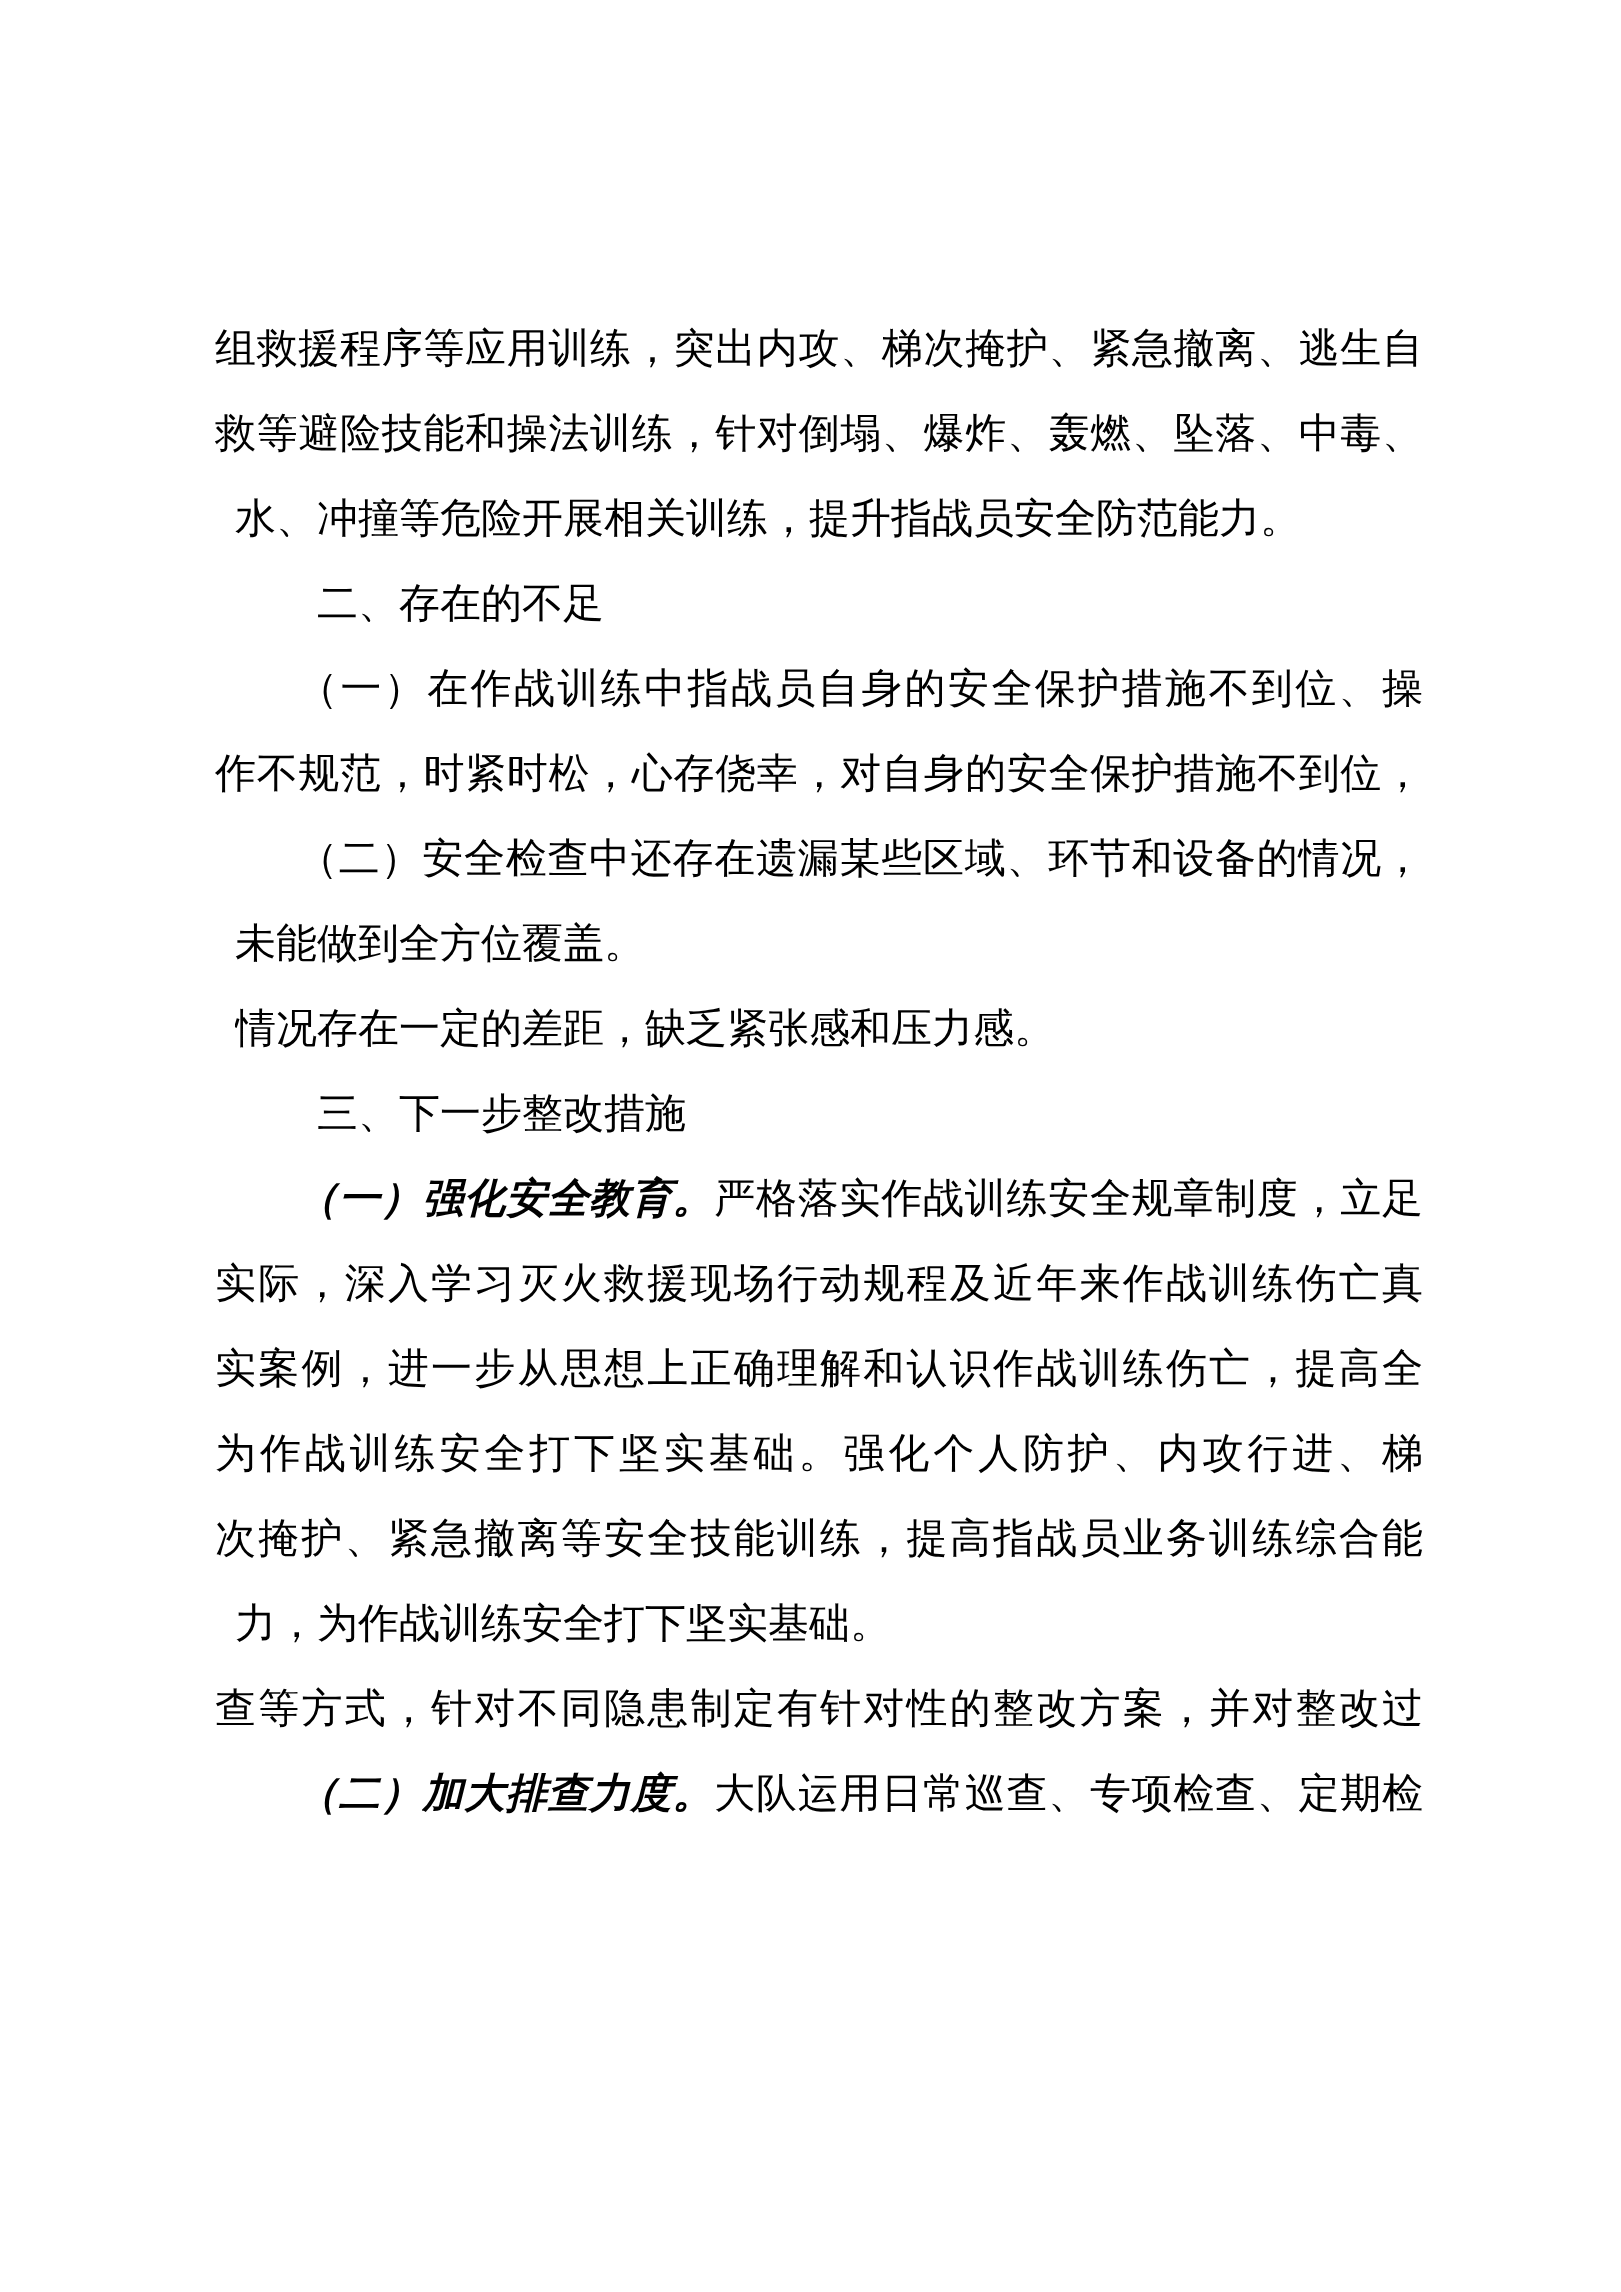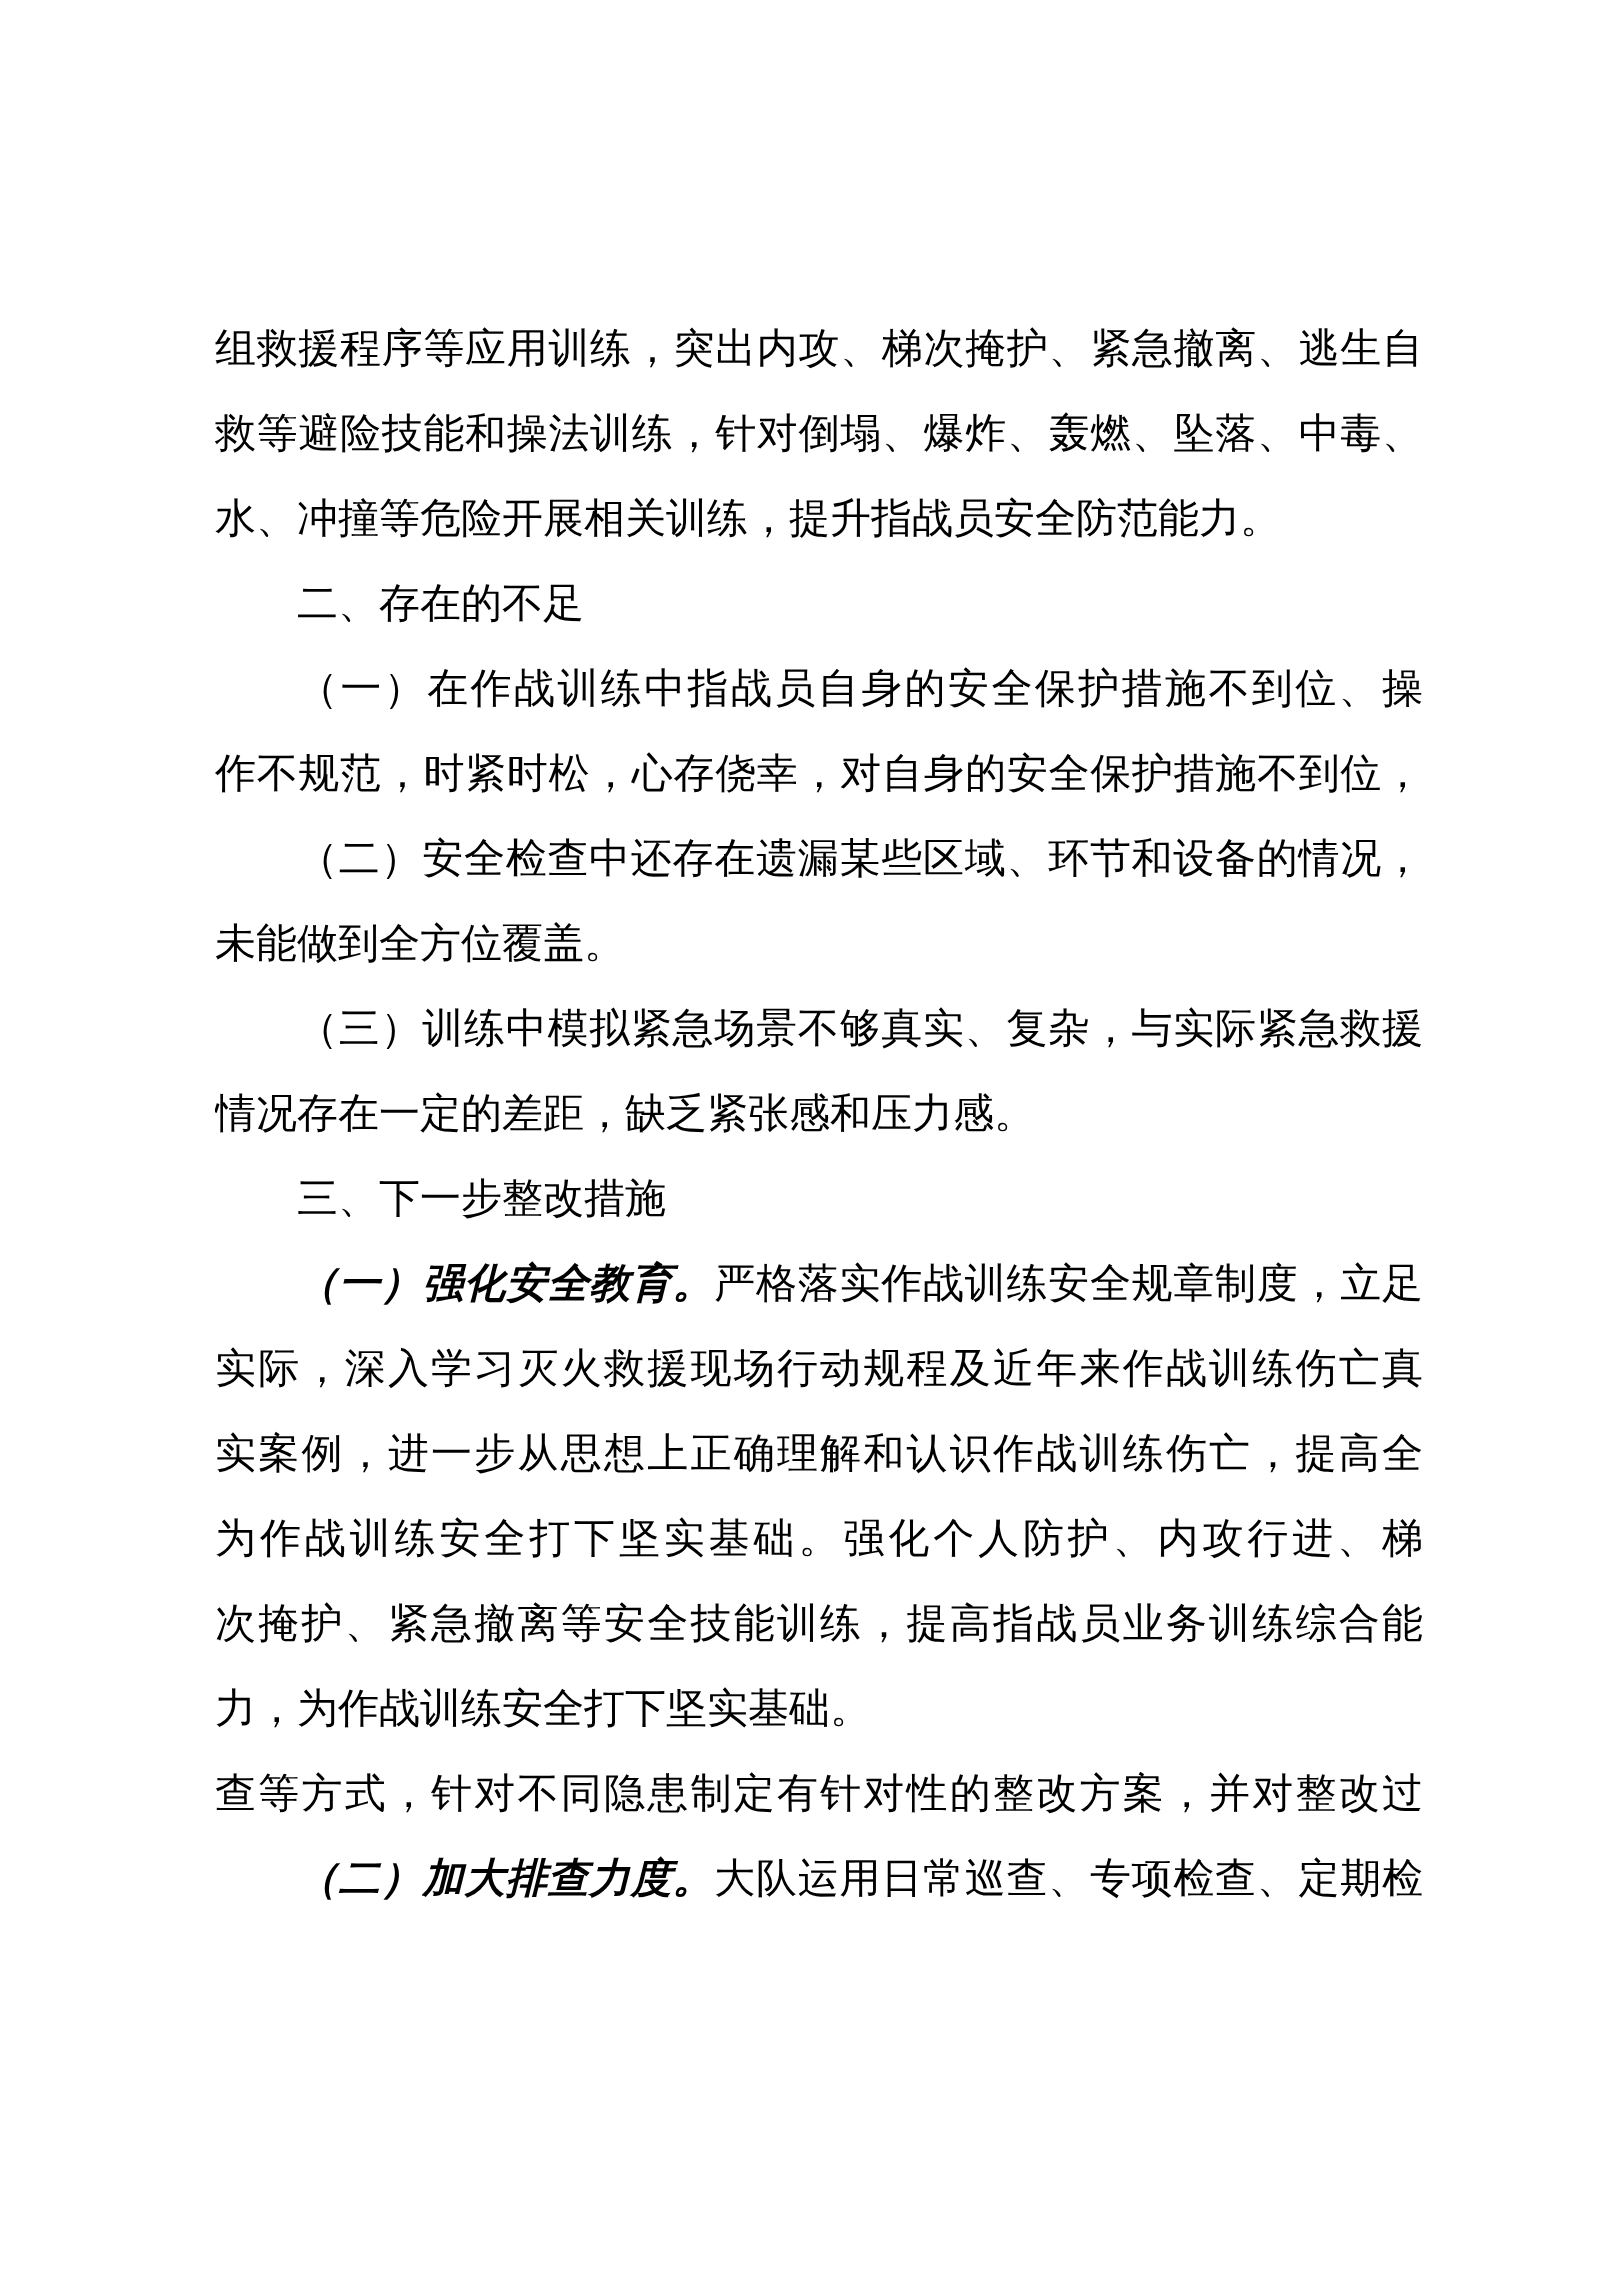--- a/index.html
+++ b/index.html
@@ -29,20 +29,21 @@
     height: 85px;
     overflow: hidden;
   }
   .line.justify {
     text-align: justify;
     text-align-last: justify;
   }
   .line.left {
     text-align: right;
     text-align-last: left;
+    margin-left: 20px;
   }
   .line.indent {
     padding-left: 82px;
   }
   .run.bold {
     font-weight: 700;
     font-style: italic;
   }
 </style>
 </head>
@@ -51,21 +52,20 @@
 <div class="page">
   <div class="textblock">
       <div class="line justify"><span class="run">组救援程序等应用训练，突出内攻、梯次掩护、紧急撤离、逃生自</span></div>
       <div class="line justify"><span class="run">救等避险技能和操法训练，针对倒塌、爆炸、轰燃、坠落、中毒、溺</span></div>
       <div class="line left"><span class="run">水、冲撞等危险开展相关训练，提升指战员安全防范能力。</span></div>
       <div class="line left indent"><span class="run">二、存在的不足</span></div>
       <div class="line justify indent"><span class="run">（一）在作战训练中指战员自身的安全保护措施不到位、操</span></div>
       <div class="line justify"><span class="run">作不规范，时紧时松，心存侥幸，对自身的安全保护措施不到位，</span></div>
       <div class="line justify indent"><span class="run">（二）安全检查中还存在遗漏某些区域、环节和设备的情况，</span></div>
       <div class="line left"><span class="run">未能做到全方位覆盖。</span></div>
-      <div class="line justify indent"><span class="run">（三）训练中模拟紧急场景不够真实、复杂，与实际紧急救援</span></div>
       <div class="line left"><span class="run">情况存在一定的差距，缺乏紧张感和压力感。</span></div>
       <div class="line left indent"><span class="run">三、下一步整改措施</span></div>
       <div class="line justify indent"><span class="run bold">（一）强化安全教育。</span><span class="run">严格落实作战训练安全规章制度，立足</span></div>
       <div class="line justify"><span class="run">实际，深入学习灭火救援现场行动规程及近年来作战训练伤亡真</span></div>
       <div class="line justify"><span class="run">实案例，进一步从思想上正确理解和认识作战训练伤亡，提高全</span></div>
       <div class="line justify"><span class="run">为作战训练安全打下坚实基础。强化个人防护、内攻行进、梯</span></div>
       <div class="line justify"><span class="run">次掩护、紧急撤离等安全技能训练，提高指战员业务训练综合能</span></div>
       <div class="line left"><span class="run">力，为作战训练安全打下坚实基础。</span></div>
       <div class="line justify"><span class="run">查等方式，针对不同隐患制定有针对性的整改方案，并对整改过</span></div>
       <div class="line justify indent"><span class="run bold">（二）加大排查力度。</span><span class="run">大队运用日常巡查、专项检查、定期检</span></div>

